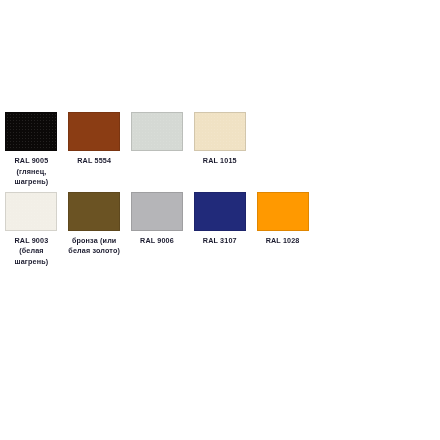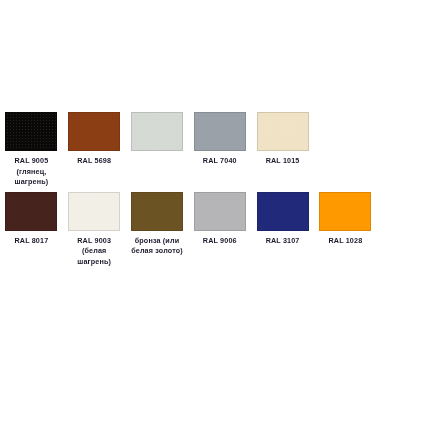--- a/index.html
+++ b/index.html
@@ -119,40 +119,32 @@
 <div id="palette-sheet">
   <div class="swatch-grid">
 
     <div class="swatch-row row-one">
       <div class="swatch-cell">
         <div class="swatch-chip texture-shagren" style="background-color: rgb(11, 9, 8);"></div>
         <div class="swatch-label" style="color: rgb(26, 26, 46);">RAL 9005 (глянец, шагрень)</div>
       </div>
       <div class="swatch-cell">
         <div class="swatch-chip" style="background-color: rgb(139, 61, 20);"></div>
-        <div class="swatch-label" style="color: rgb(26, 26, 46);">RAL 5698</div>
+        <div class="swatch-label" style="color: rgb(26, 26, 46);">RAL 5554</div>
       </div>
       <div class="swatch-cell">
         <div class="swatch-chip texture-shagren" style="background-color: rgb(213, 217, 212);"></div>
-      </div>
-      <div class="swatch-cell">
-        <div class="swatch-chip" style="background-color: rgb(154, 161, 169);"></div>
-        <div class="swatch-label" style="color: rgb(26, 26, 46);">RAL 7040</div>
       </div>
       <div class="swatch-cell">
         <div class="swatch-chip texture-shagren" style="background-color: rgb(240, 226, 196);"></div>
         <div class="swatch-label" style="color: rgb(26, 26, 46);">RAL 1015</div>
       </div>
     </div>
 
     <div class="swatch-row row-two">
-      <div class="swatch-cell">
-        <div class="swatch-chip" style="background-color: rgb(70, 35, 28);"></div>
-        <div class="swatch-label" style="color: rgb(26, 26, 46);">RAL 8017</div>
-      </div>
       <div class="swatch-cell">
         <div class="swatch-chip texture-shagren" style="background-color: rgb(242, 239, 231);"></div>
         <div class="swatch-label" style="color: rgb(26, 26, 46);">RAL 9003 (белая шагрень)</div>
       </div>
       <div class="swatch-cell">
         <div class="swatch-chip" style="background-color: rgb(107, 83, 35);"></div>
         <div class="swatch-label" style="color: rgb(26, 26, 46);">бронза (или белая золото)</div>
       </div>
       <div class="swatch-cell">
         <div class="swatch-chip" style="background-color: rgb(181, 181, 184);"></div>

